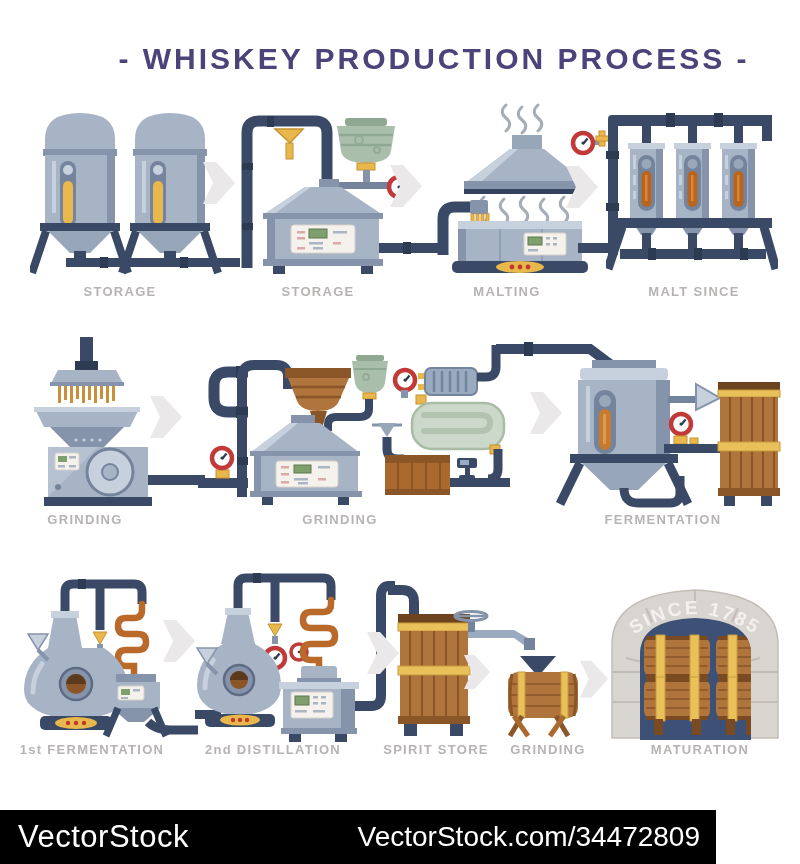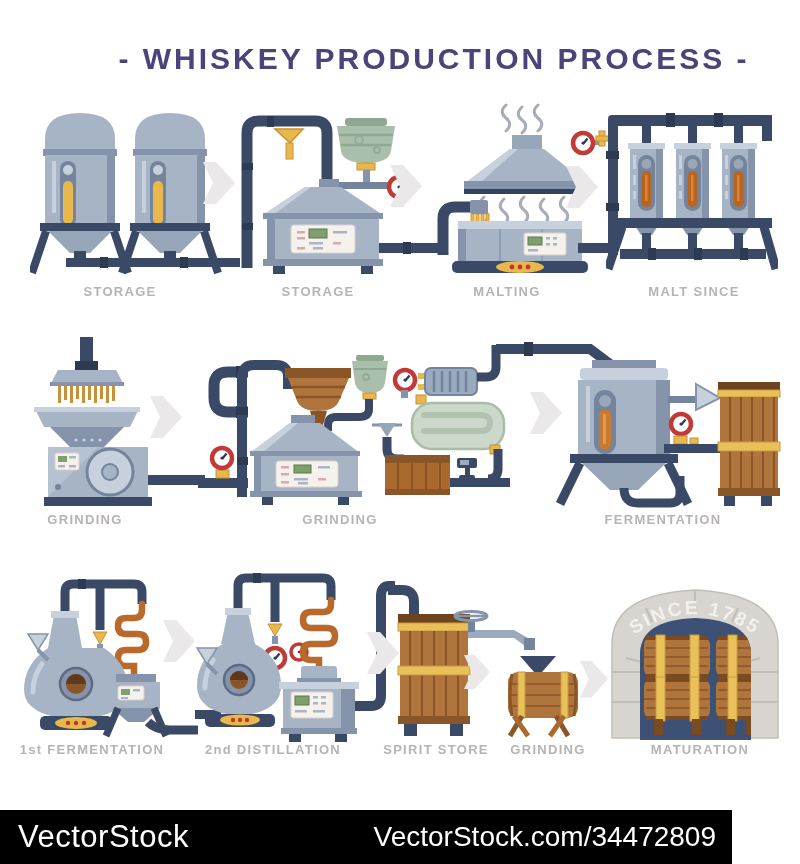--- a/index.html
+++ b/index.html
@@ -4,21 +4,21 @@
 <style>
   html,body{margin:0;padding:0;background:#fff;}
   #canvas{position:relative;width:800px;height:864px;background:#ffffff;overflow:hidden;
           font-family:"Liberation Sans",sans-serif;}
   .title{position:absolute;top:42px;left:4px;width:100%;text-align:center;
          font-size:30px;font-weight:bold;letter-spacing:3px;color:#4b4379;margin-left:30px;}
   .stage{position:absolute;}
   .stage svg{display:block;}
   .lbl{position:absolute;transform:translateX(-50%);font-size:13px;font-weight:bold;
        letter-spacing:1.3px;color:#b7b3b3;white-space:nowrap;}
-  .footer{position:absolute;left:0;top:810px;width:716px;height:54px;background:#000;padding-left:16px;}
+  .footer{position:absolute;left:0;top:810px;width:716px;height:54px;background:#000;}
   .footer .brand{position:absolute;left:18px;top:50%;transform:translateY(-50%);
        color:#fff;font-size:31px;font-weight:500;letter-spacing:0.5px;}
   .footer .url{position:absolute;right:16px;top:50%;transform:translateY(-50%);
        color:#fff;font-size:28px;font-weight:400;}
 </style>
 </head>
 <body>
 
 <div id="canvas">
 

